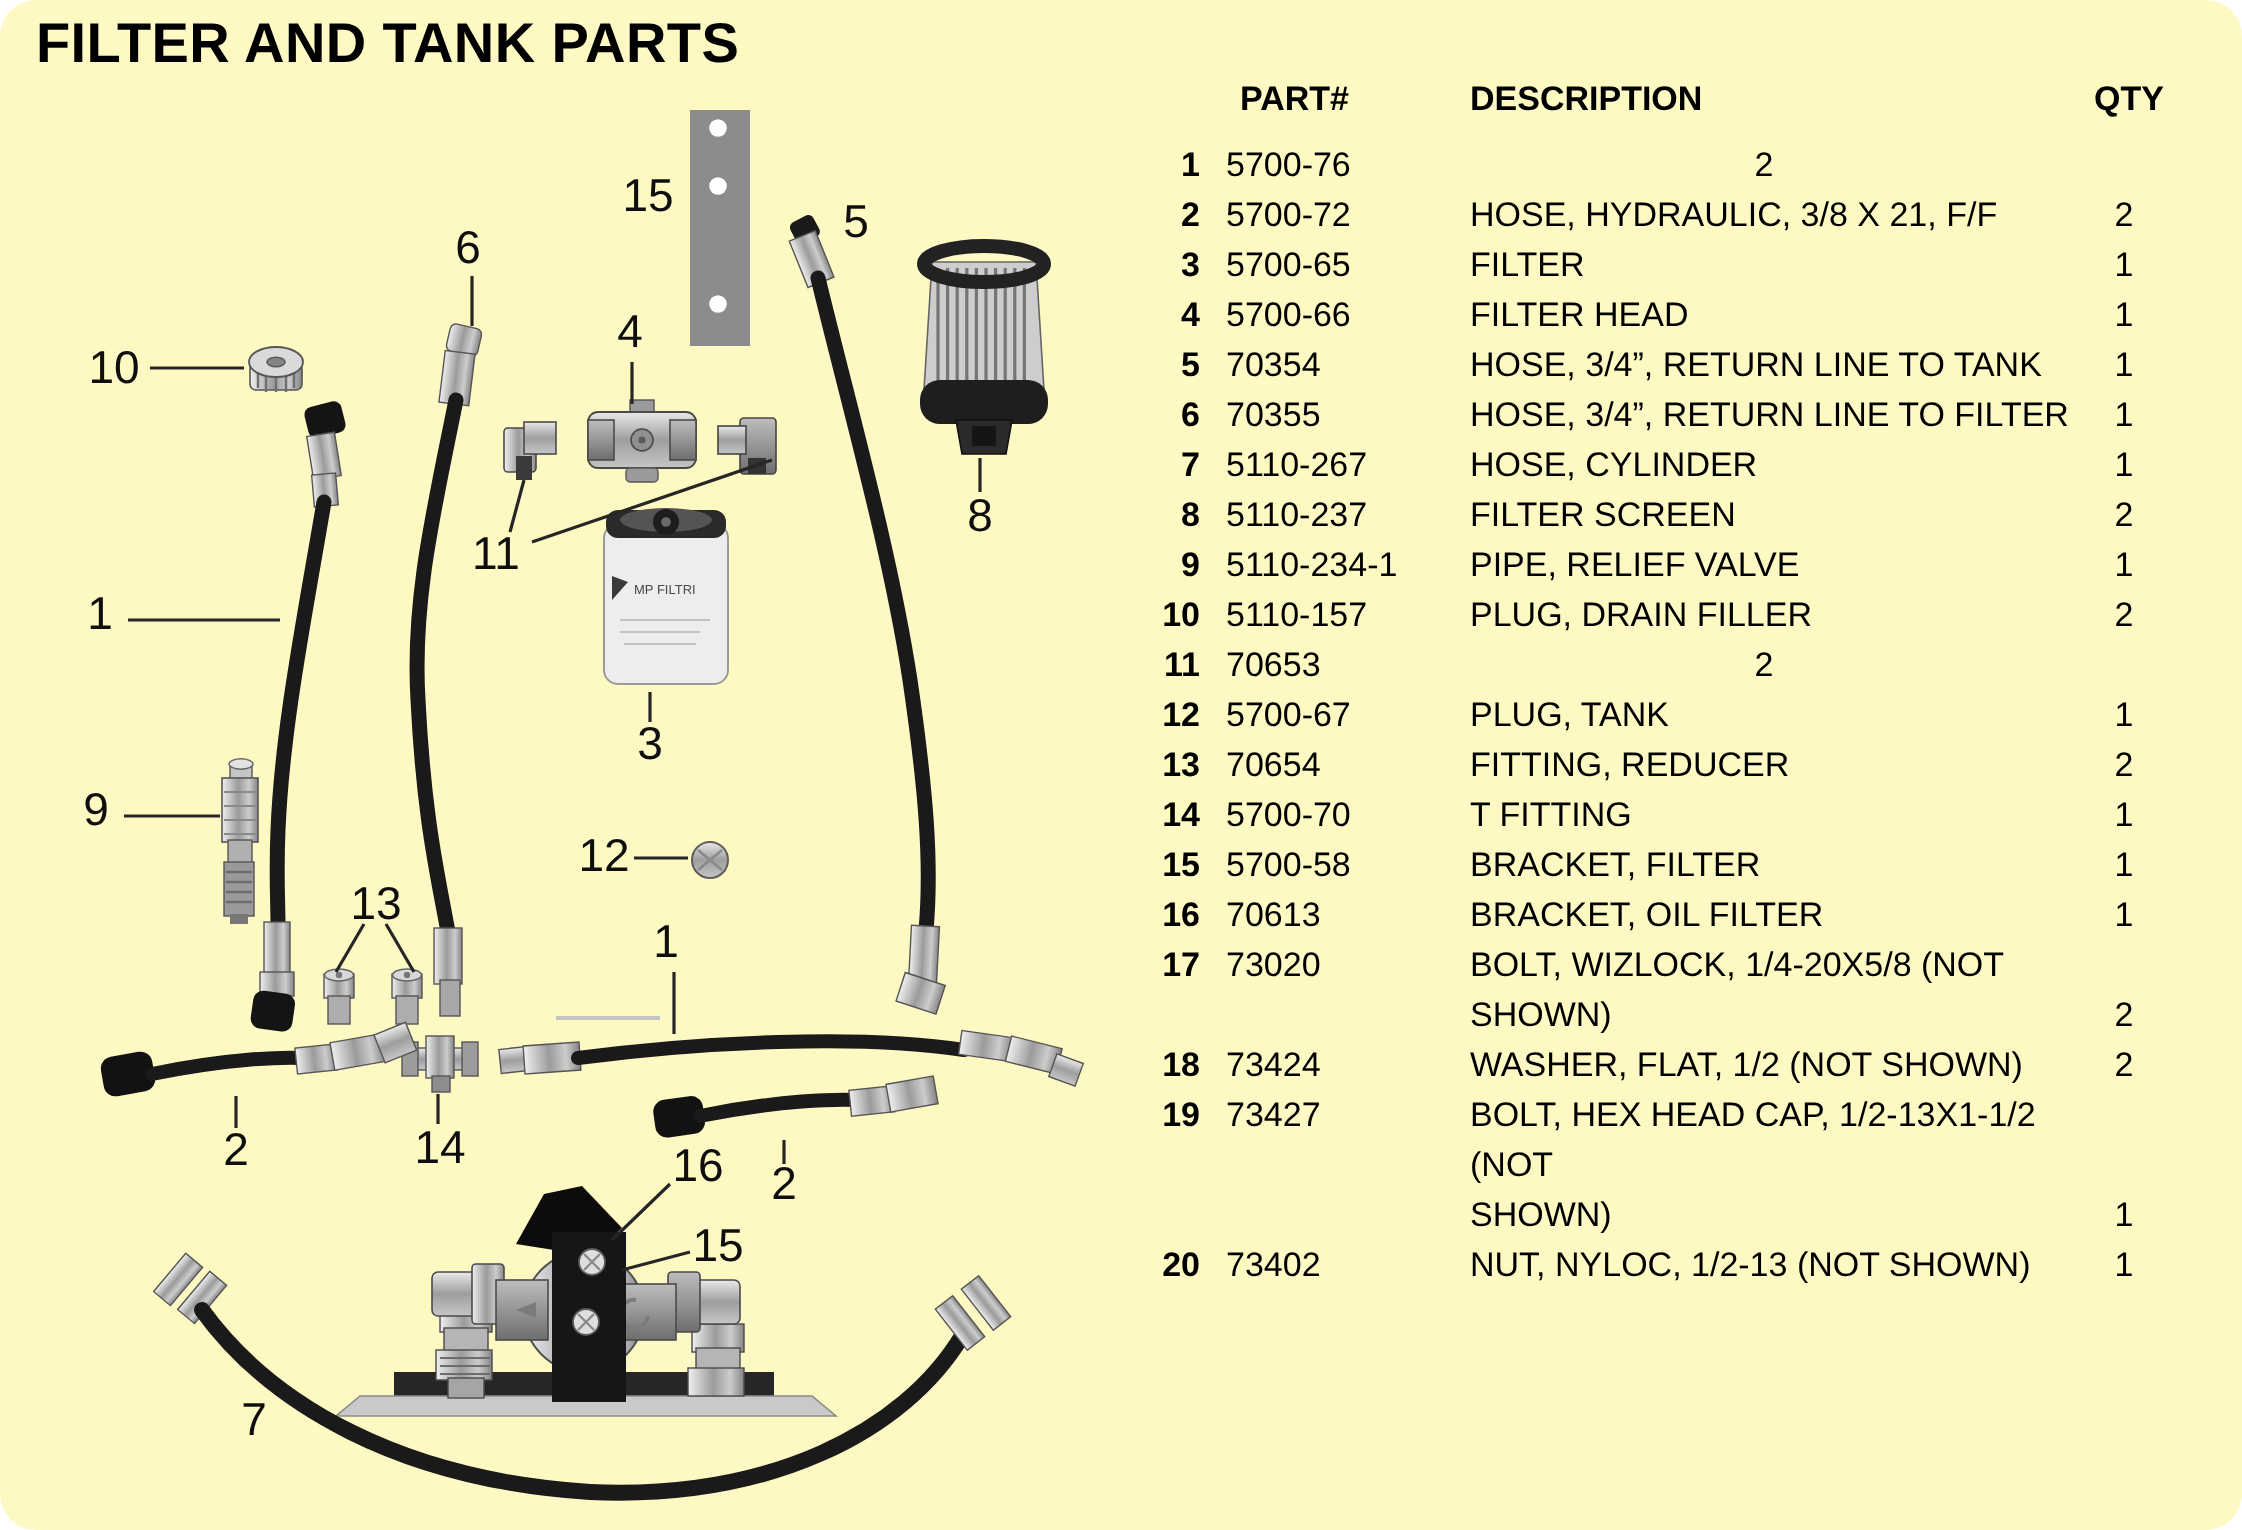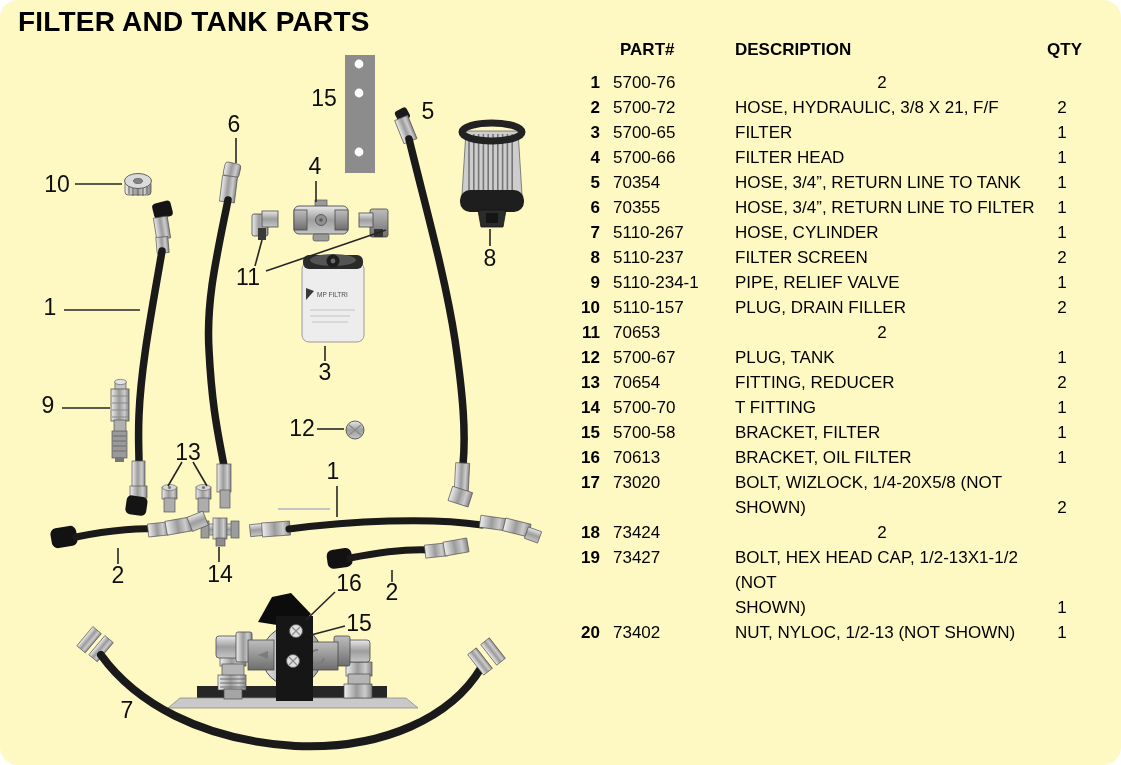--- a/index.html
+++ b/index.html
@@ -135,20 +135,21 @@
         </div>
         <div class="prow">
           <div class="c-num">17</div>
           <div class="c-part">73020</div>
           <div class="c-desc">BOLT, WIZLOCK, 1/4-20X5/8 (NOT SHOWN)</div>
           <div class="c-qty">2</div>
         </div>
         <div class="prow">
           <div class="c-num">18</div>
           <div class="c-part">73424</div>
+          <div class="c-desc">WASHER, FLAT, 1/2 (NOT SHOWN)</div>
           <div class="c-qty">2</div>
         </div>
         <div class="prow">
           <div class="c-num">19</div>
           <div class="c-part">73427</div>
           <div class="c-desc">BOLT, HEX HEAD CAP, 1/2-13X1-1/2 (NOT
 SHOWN)</div>
           <div class="c-qty">1</div>
         </div>
         <div class="prow">

